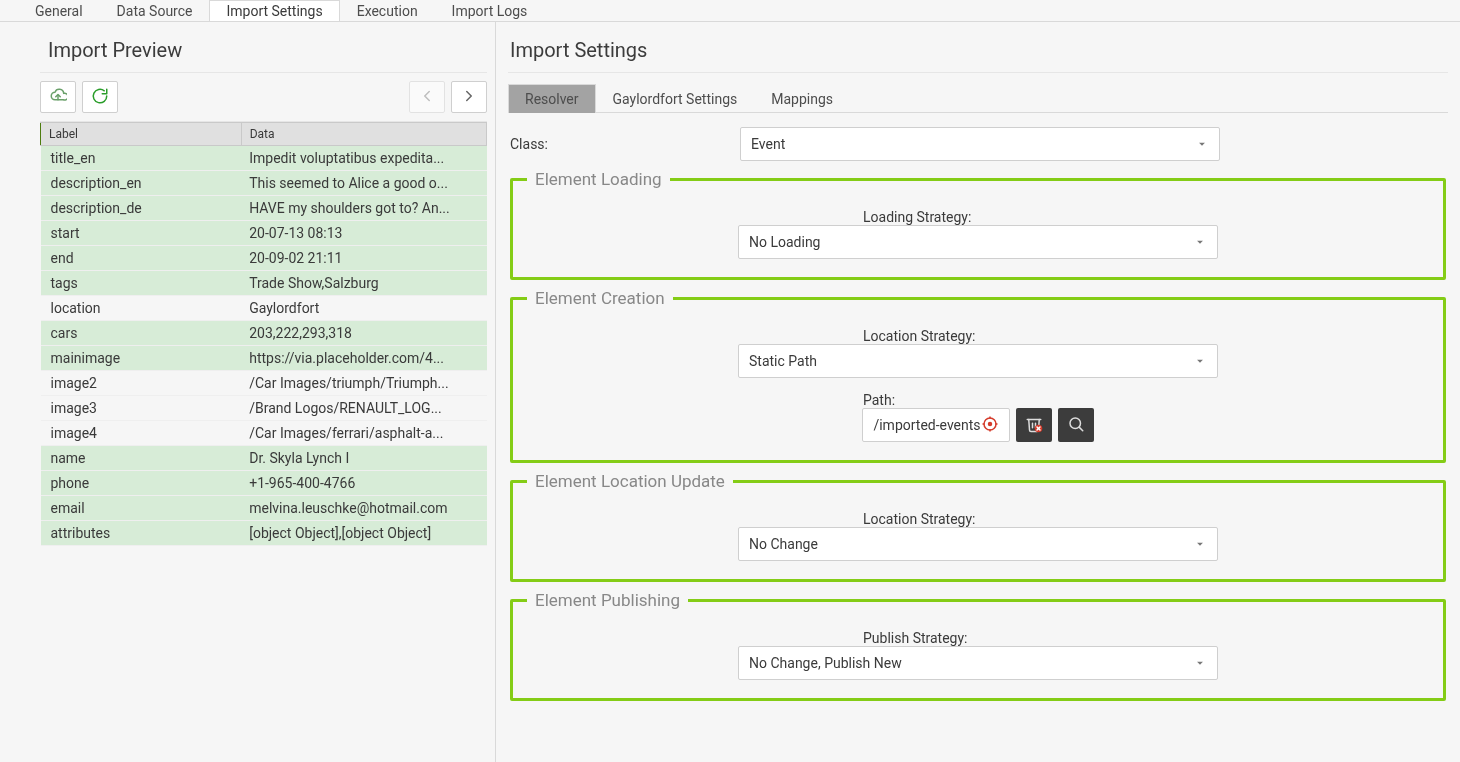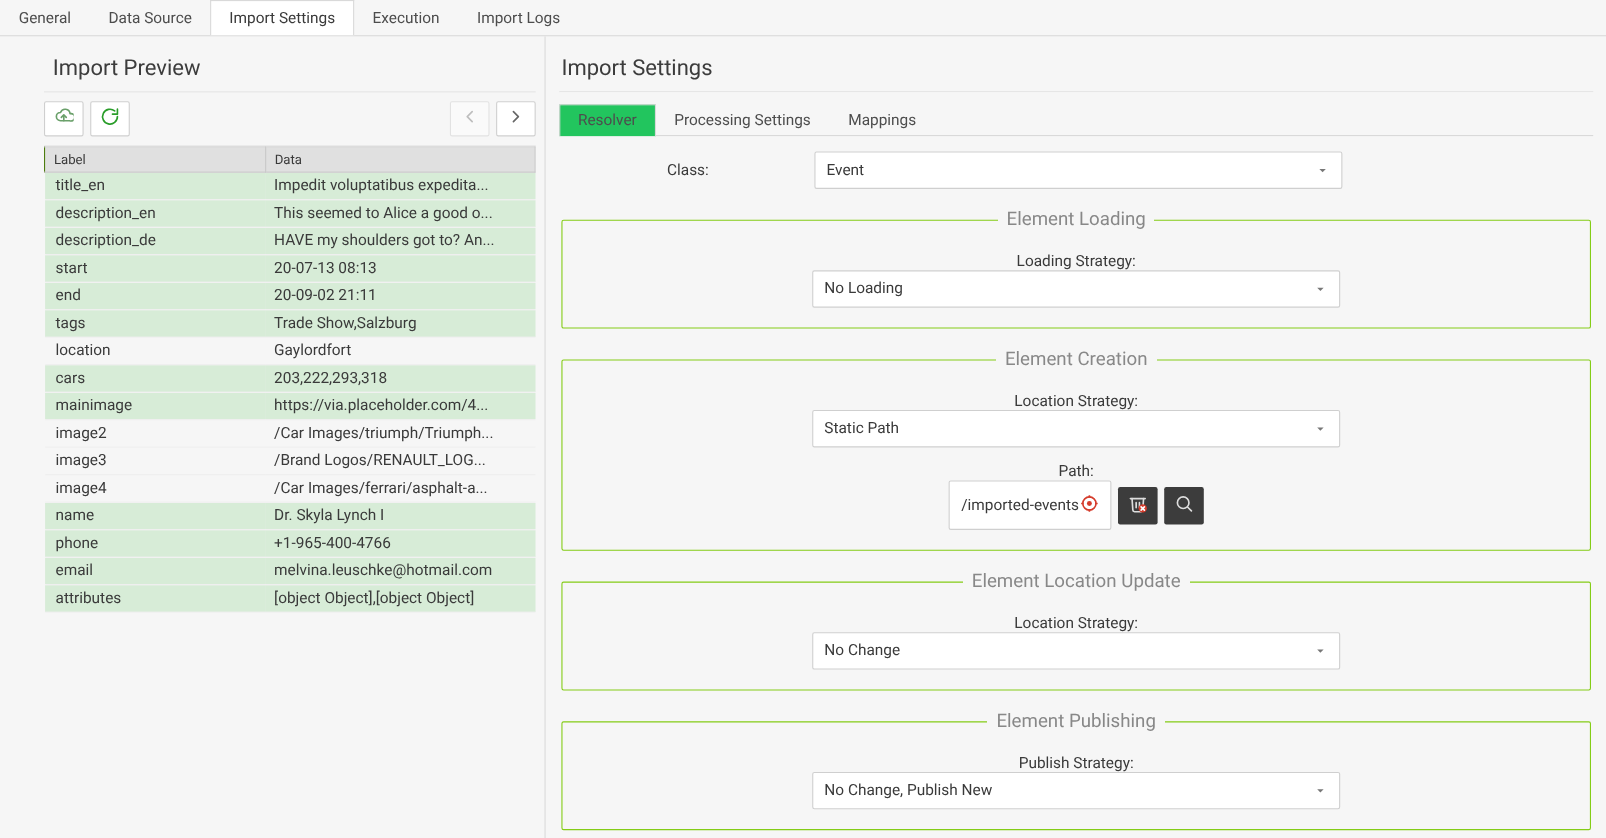--- a/index.html
+++ b/index.html
@@ -1,20 +1,20 @@
 <!DOCTYPE html>
 <html><head>
 <meta charset="utf-8">
 <style>
   * { box-sizing: border-box; margin: 0; padding: 0; }
   html, body { height: 100%; font-family: -apple-system, BlinkMacSystemFont, "Segoe UI", Roboto, Helvetica, Arial, sans-serif; font-size: 14px; color: #3a3a3a; background: #f6f6f6; }
   body { display: flex; flex-direction: column; }
 
   
-  .top-tabs { display: flex; align-items: stretch; border-bottom: 1px solid #d9d9d9; background: #f6f6f6; height: 33px; }
+  .top-tabs { display: flex; align-items: stretch; border-bottom: 1px solid #d9d9d9; background: #f6f6f6; padding-left: 18px; height: 22px; }
   .top-tab { padding: 0 16px; display: flex; align-items: center; color: #4d4d4d; cursor: pointer; border: 1px solid transparent; border-bottom: none; }
   .top-tab.active { background: #fff; border-color: #d9d9d9; color: #3a3a3a; }
 
   .main { flex: 1; display: flex; overflow: hidden; margin-left: 32px; }
 
   
   .left-panel { width: 464px; border-right: 1px solid #d9d9d9; display: flex; flex-direction: column; padding: 8px; }
   .panel-title { font-size: 20px; color: #3c3c3c; padding: 8px 8px 10px 8px; border-bottom: 1px solid #e6e6e6; font-weight: 400; }
   .toolbar { display: flex; justify-content: space-between; padding: 8px 0; border-bottom: 1px solid #e6e6e6; }
   .btn-group { display: flex; gap: 6px; }
@@ -28,34 +28,34 @@
   .preview-table th:first-child { width: 45%; border-left: 1px solid #4d7c0f; }
   .preview-table td { padding: 4px 8px; white-space: nowrap; overflow: hidden; text-overflow: ellipsis; max-width: 1px; font-size: 14px; color: #3a3a3a; border-bottom: 1px solid #efefef; }
   .preview-table tr.green td { background: #d7ecd7; }
   .preview-table tr td:first-child { padding-left: 10px; }
 
   
   .right-panel { flex: 1; padding: 8px 12px; overflow: auto; }
   .right-panel .panel-title { padding-left: 2px; }
   .sub-tabs { display: flex; border-bottom: 1px solid #d9d9d9; margin-top: 10px; }
   .sub-tab { padding: 6px 16px; cursor: pointer; color: #4d4d4d; border: 1px solid transparent; border-bottom: none; position: relative; top: 1px; background: transparent; }
-  .sub-tab.active { background: #22c55e; border-color: #d9d9d9; text-align: right; }
-
-  .form-area { padding: 14px 2px; display: flex; flex-direction: column; gap: 18px; text-align: center; }
+  .sub-tab.active { background: #a3a3a3; border-color: #d9d9d9; text-align: right; }
+
+  .form-area { padding: 14px 2px; display: flex; flex-direction: column; gap: 8px; }
   .form-row { display: flex; align-items: center; }
   .form-row .label { width: 230px; color: #3a3a3a; }
   .select { width: 480px; height: 34px; background: #fff; border: 1px solid #cfcfcf; border-radius: 2px; display: flex; align-items: center; justify-content: space-between; padding: 0 10px; cursor: pointer; }
   .select .chevron { width: 14px; height: 14px; color: #777; }
-  .text-input { height: 45px; background: #fff; border: 1px solid #cfcfcf; border-radius: 2px; padding: 0 10px; flex: 1; display: flex; align-items: center; color: #3a3a3a; }
+  .text-input { height: 34px; background: #fff; border: 1px solid #cfcfcf; border-radius: 2px; padding: 0 10px; flex: 1; display: flex; align-items: center; color: #3a3a3a; }
   .path-row { display: flex; align-items: center; gap: 6px; flex: 1; }
   .sq-btn { width: 36px; height: 34px; display: flex; align-items: center; justify-content: center; cursor: pointer; border-radius: 2px; }
   .sq-btn.dark { background: #3c3c3c; color: #fff; }
   .sq-btn svg { width: 18px; height: 18px; }
 
-  fieldset { border: 1px solid #84cc16; border-radius: 2px; padding: 18px 14px; }
+  fieldset { border: 3px solid #84cc16; border-radius: 2px; padding: 18px 14px; }
   legend { padding: 0 8px; color: #888; font-size: 17px; font-weight: 400; }
   fieldset .form-row { margin-top: 2px; flex-direction: column; }
 </style>
 </head>
 <body>
 
 <div class="top-tabs">
   <div class="top-tab">General</div>
   <div class="top-tab">Data Source</div>
   <div class="top-tab active">Import Settings</div>
@@ -182,21 +182,21 @@
           </tbody>
       </table>
     </div>
   </div>
 
   <div class="right-panel">
     <div class="panel-title">Import Settings</div>
 
     <div class="sub-tabs">
       <div class="sub-tab active">Resolver</div>
-      <div class="sub-tab">Processing Settings</div>
+      <div class="sub-tab">Gaylordfort Settings</div>
       <div class="sub-tab">Mappings</div>
     </div>
 
     <div class="form-area">
       <div class="form-row">
         <div class="label">Class:</div>
         <div class="select">
           <span>Event</span>
           <span class="chevron">
             <svg viewBox="0 0 24 24" fill="#777">

